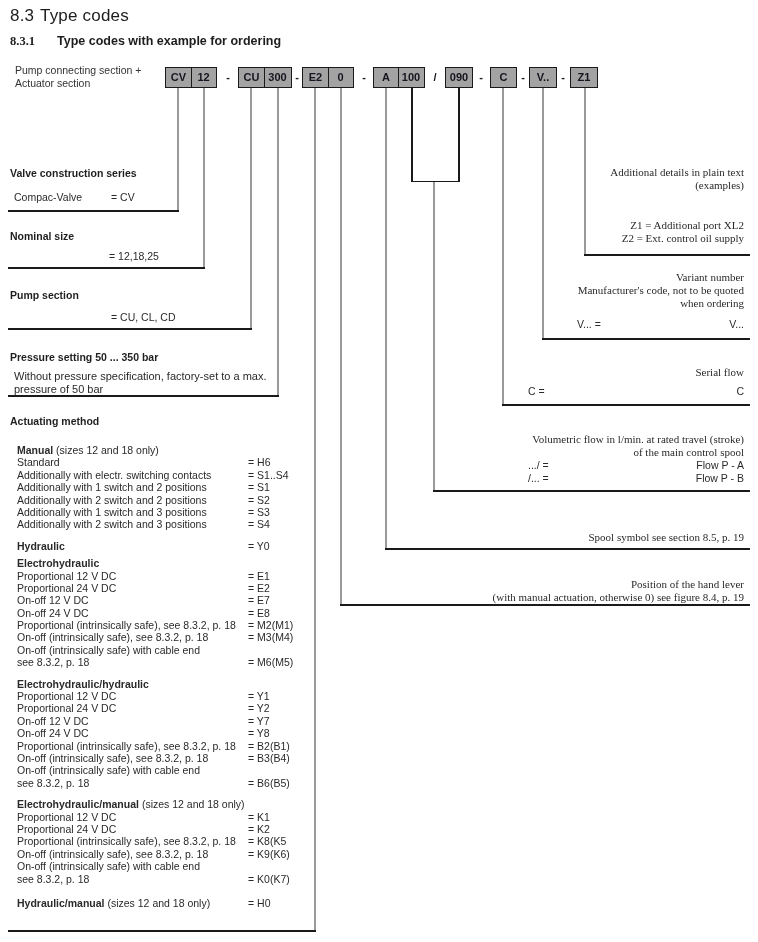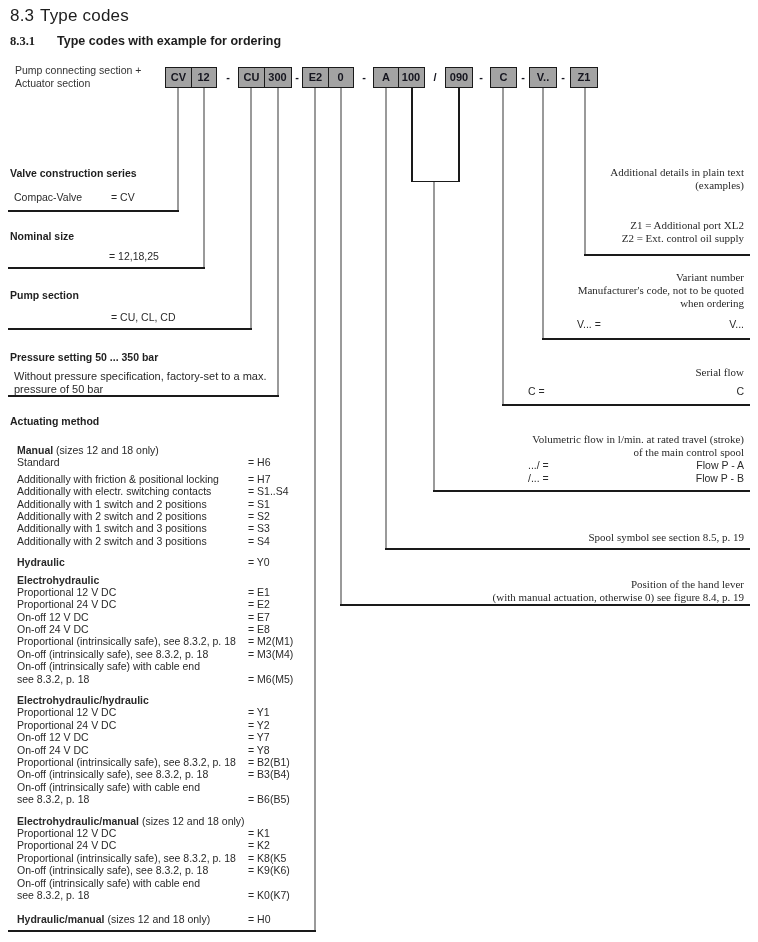--- a/index.html
+++ b/index.html
@@ -132,21 +132,20 @@
   <div class="abs ltitle" style="top:351px;left:10px">Pressure setting 50 ... 350 bar</div>
   <div class="abs lbody" style="top:370px;left:14px">
     <div>Without pressure specification, factory-set to a max.</div>
     <div>pressure of 50 bar</div>
   </div>
 
   <div class="abs ltitle" style="top:415px;left:10px">Actuating method</div>
   <div class="abs act-rows" style="top:444px;left:17px" id="act-rows">
       <div class="act-row"><span class="b">Manual</span><span> (sizes 12 and 18 only)</span></div>
       <div class="act-row"><span>Standard</span><span class="val">= H6</span></div>
-      <div class="act-row" style="margin-top: 4px;"><span>Additionally with friction &amp; positional locking</span><span class="val">= H7</span></div>
       <div class="act-row"><span>Additionally with electr. switching contacts</span><span class="val">= S1..S4</span></div>
       <div class="act-row"><span>Additionally with 1 switch and 2 positions</span><span class="val">= S1</span></div>
       <div class="act-row"><span>Additionally with 2 switch and 2 positions</span><span class="val">= S2</span></div>
       <div class="act-row"><span>Additionally with 1 switch and 3 positions</span><span class="val">= S3</span></div>
       <div class="act-row"><span>Additionally with 2 switch and 3 positions</span><span class="val">= S4</span></div>
       <div class="act-row" style="margin-top: 9px;"><span class="b">Hydraulic</span><span></span><span class="val">= Y0</span></div>
       <div class="act-row" style="margin-top: 5px;"><span class="b">Electrohydraulic</span><span></span></div>
       <div class="act-row"><span>Proportional 12 V DC</span><span class="val">= E1</span></div>
       <div class="act-row"><span>Proportional 24 V DC</span><span class="val">= E2</span></div>
       <div class="act-row"><span>On-off 12 V DC</span><span class="val">= E7</span></div>

